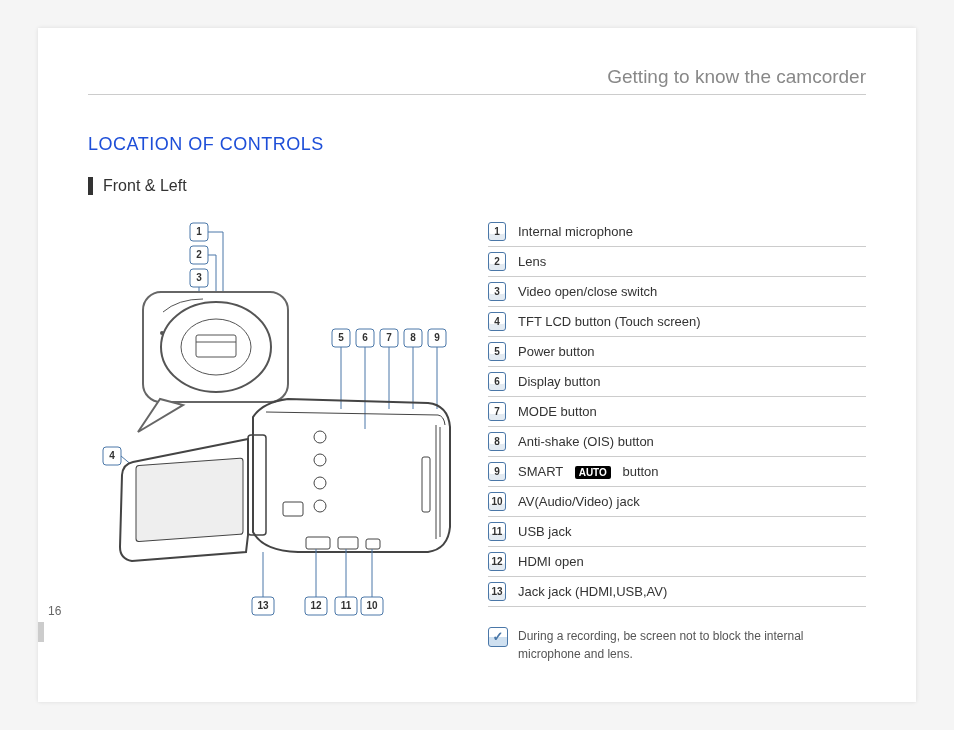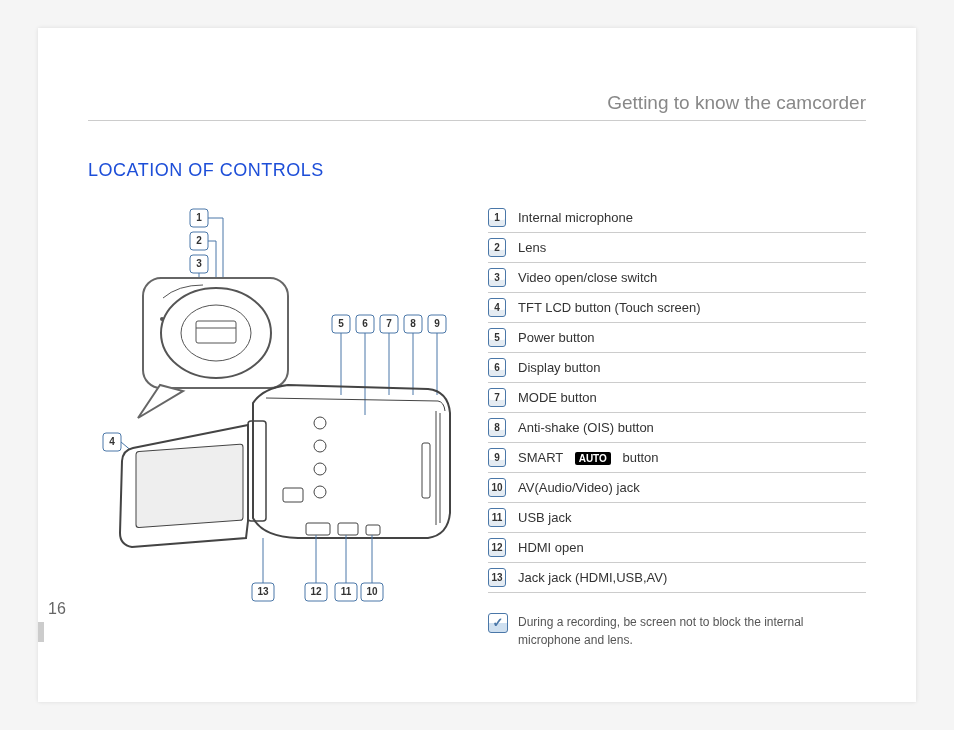--- a/index.html
+++ b/index.html
@@ -23,21 +23,20 @@
     padding: 38px 50px 30px 50px;
     box-sizing: border-box;
   }
   .chapter {
     text-align: right;
     color: #888;
     font-size: 19px;
     font-weight: 400;
     border-bottom: 1px solid #ccc;
     padding-bottom: 6px;
-    margin-top: 26px;
   }
   .section-title {
     color: #1d4ed8;
     font-size: 18px;
     font-weight: 400;
     margin-top: 39px;
     letter-spacing: 0.5px;
   }
   .subhead {
     margin-top: 22px;
@@ -112,21 +111,21 @@
     color: #4a77a8;
     font-size: 13px;
     font-weight: bold;
     margin-right: 10px;
     flex-shrink: 0;
   }
   .page-num {
     position: absolute;
     left: 6px;
     bottom: 80px;
-    font-size: 16px;
+    font-size: 12px;
     color: #666;
     padding: 4px 4px;
     margin-top: 48px;
   }
   .page-num-bar {
     position: absolute;
     left: 0;
     bottom: 60px;
     width: 6px;
     height: 20px;
@@ -139,20 +138,21 @@
 </style>
 </head>
 <body>
 
 <div class="page">
 
   <div class="chapter">Getting to know the camcorder</div>
 
   <div class="section-title">LOCATION OF CONTROLS</div>
 
+  <div class="subhead">Front &amp; Left</div>
 
   <div class="content">
 
     <div class="diagram">
       <svg class="camcorder-svg" viewBox="0 0 380 420">
 
         <g font-family="Arial" font-size="10" font-weight="bold" text-anchor="middle">
           <rect x="102" y="6" width="18" height="18" rx="3" fill="#fff" stroke="#4a77a8"></rect>
           <text x="111" y="18" fill="#333">1</text>
           <rect x="102" y="29" width="18" height="18" rx="3" fill="#fff" stroke="#4a77a8"></rect>

